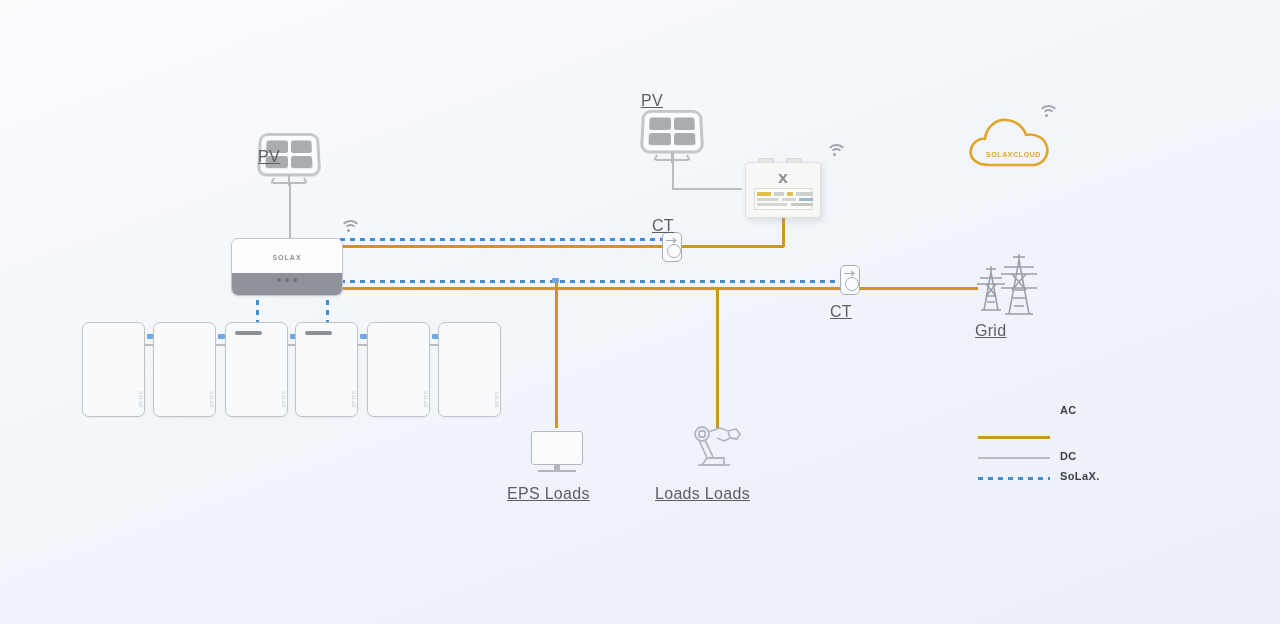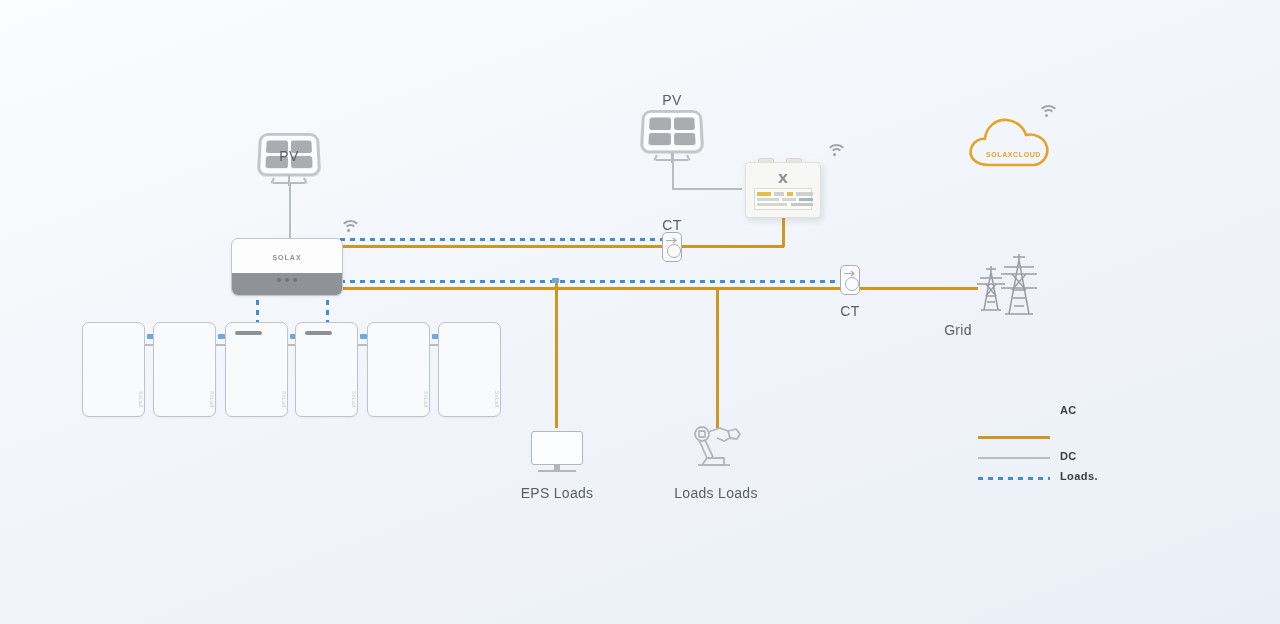--- a/index.html
+++ b/index.html
@@ -4,22 +4,22 @@
 <style>
   html,body{margin:0;padding:0;}
   body{
     width:1280px;height:624px;overflow:hidden;
     font-family:"Liberation Sans", sans-serif;
     background:linear-gradient(160deg,#fbfcfe 0%,#f2f5fa 45%,#eaeff7 100%);
   }
   #stage{position:relative;width:1280px;height:624px;}
   .abs{position:absolute;}
   .lbl{
-    position:absolute;font-size:14px;color:#5a5f66;
-    letter-spacing:.3px;white-space:nowrap;text-align:center;
+    position:absolute;font-size:16px;color:#5a5f66;
+    letter-spacing:.3px;white-space:nowrap;text-decoration:underline;
   }
   
   .ac{position:absolute;background:#cf9722;}
   .ac.h{height:2.5px;}
   .ac.v{width:2.5px;}
   .dc{position:absolute;background:#b9bcc1;}
   .dc.h{height:1.6px;}
   .dc.v{width:1.6px;}
   .cm{position:absolute;}
   .cm.h{height:3px;background:repeating-linear-gradient(to right,#3d8ed8 0 5px,transparent 5px 10px);}
@@ -253,21 +253,21 @@
       <path d="M11 32 L21 44 M21 32 L11 44 M12 44 L20 44 M12 50 L20 50"></path>
       <path d="M16 14 L16 20 M11 17 H21"></path>
 
       <path d="M44 8 L34 62 M44 8 L54 62 M30 62 H58"></path>
       <path d="M26 22 H62 M29 15 H59"></path>
       <path d="M37 22 L51 38 M51 22 L37 38 M38 38 H50 M38 46 H50 M39 54 H49"></path>
       <path d="M44 2 L44 8 M38 5 H50"></path>
       <path d="M26 36 H62"></path>
     </g>
   </svg>
-  <div class="lbl" style="left:923px;top:322px;width:70px;">Grid</div>
+  <div class="lbl" style="left:975px;top:322px;width:70px;">Grid</div>
 
   <div class="monitor" style="left:531px;top:431px;"></div>
   <div class="mstand" style="left:554px;top:465px;width:6px;height:6px;"></div>
   <div class="mstand" style="left:538px;top:470px;width:38px;height:2px;"></div>
   <div class="lbl" style="left:507px;top:485px;width:100px;">EPS Loads</div>
 
   <svg class="abs" style="left:690px;top:425px;" width="56" height="46" viewBox="0 0 56 46">
     <g stroke="#b3b7bd" stroke-width="1.8" fill="none" stroke-linejoin="round">
       <circle cx="12" cy="9" r="7"></circle>
       <rect x="9" y="6" width="6" height="6" rx="1"></rect>
@@ -280,15 +280,15 @@
   </svg>
   <div class="lbl" style="left:655px;top:485px;width:122px;">Loads Loads</div>
 
   <div class="lgline" style="left:978px;top:436px;width:72px;height:2.5px;background:#cf9722;"></div>
   <div class="lgrow" style="left:1060px;top:404px;">AC</div>
 
   <div class="lgline" style="left:978px;top:457px;width:72px;height:1.6px;background:#b9bcc1;"></div>
   <div class="lgrow" style="left:1060px;top:450px;">DC</div>
 
   <div class="lgline" style="left:978px;top:477px;width:72px;height:3px;background:repeating-linear-gradient(to right,#3d8ed8 0 5px,transparent 5px 10px);"></div>
-  <div class="lgrow" style="left:1060px;top:470px;">Loads.</div>
+  <div class="lgrow" style="left:1060px;top:470px;">SoLaX.</div>
 
 </div>
 
 </body></html>

